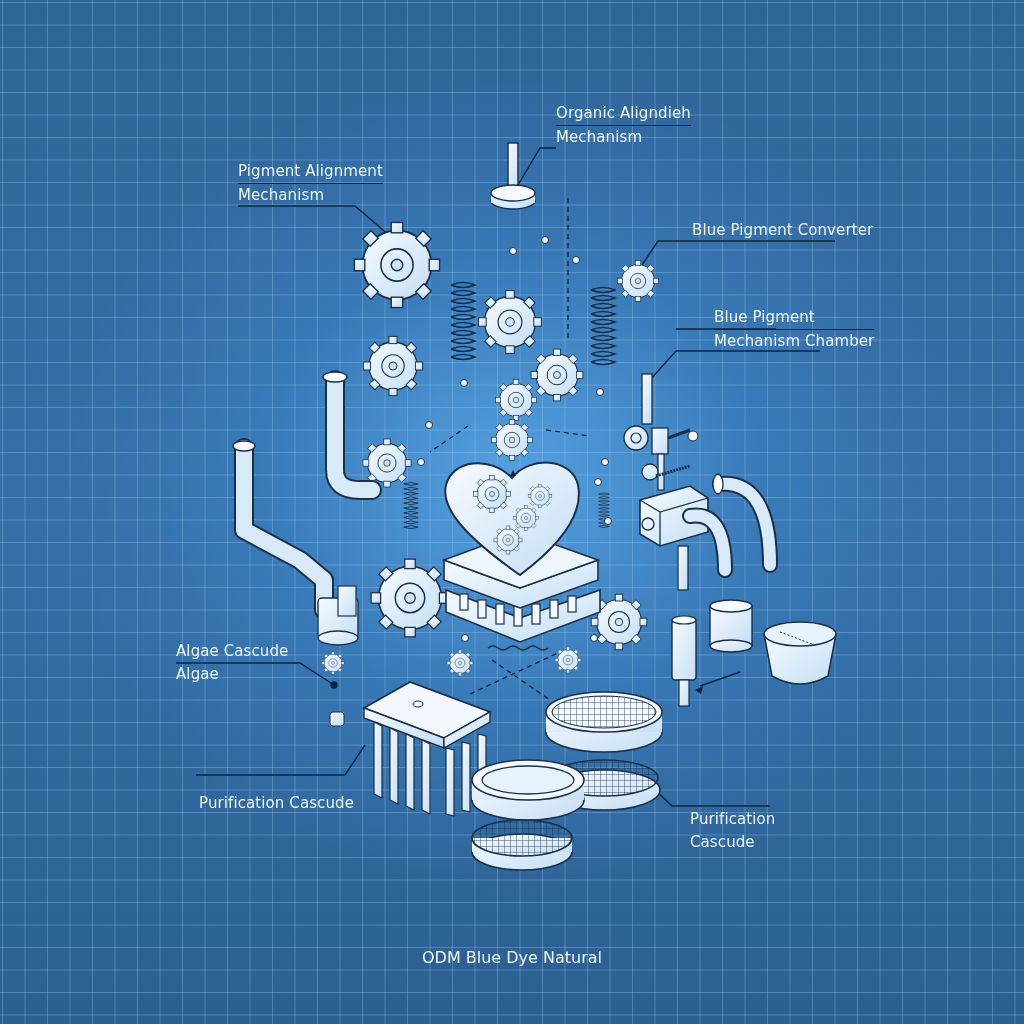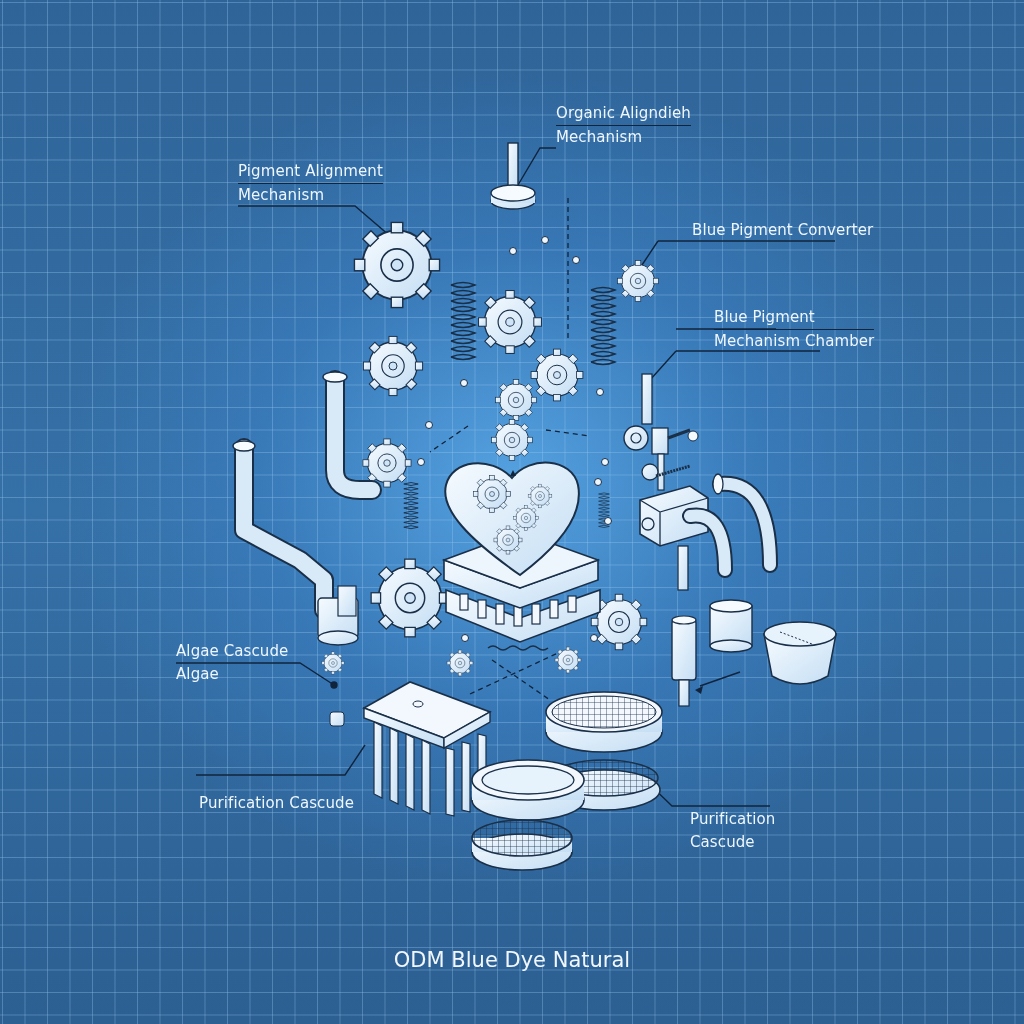--- a/index.html
+++ b/index.html
@@ -11,21 +11,21 @@
       linear-gradient(180deg,#2f6498 0%,#3570a6 50%,#2c5f92 100%);}
   .grid{position:absolute;inset:0;
     background-image:
       linear-gradient(rgba(150,200,240,0.35) 1px, transparent 1px),
       linear-gradient(90deg, rgba(150,200,240,0.35) 1px, transparent 1px);
     background-size:22.5px 22.5px;background-position:2px 2px;}
   svg.art{position:absolute;left:0;top:0;}
   .label{position:absolute;color:#eef6ff;font-size:15px;line-height:23px;letter-spacing:0.1px;white-space:nowrap;}
   .label span{display:block;}
   .ul{border-bottom:1.5px solid #10243d;}
-  .title{position:absolute;left:0;width:1024px;top:948px;text-align:center;color:#f2f7ff;font-size:21px;}
+  .title{position:absolute;left:0;width:1024px;top:948px;text-align:center;color:#f2f7ff;font-size:16px;}
 </style>
 </head>
 <body>
 
 <div class="canvas"></div>
 <div class="grid"></div>
 
 <svg class="art" width="1024" height="1024" viewBox="0 0 1024 1024">
   <defs>
     <linearGradient id="part" x1="0" y1="0" x2="1" y2="1">

